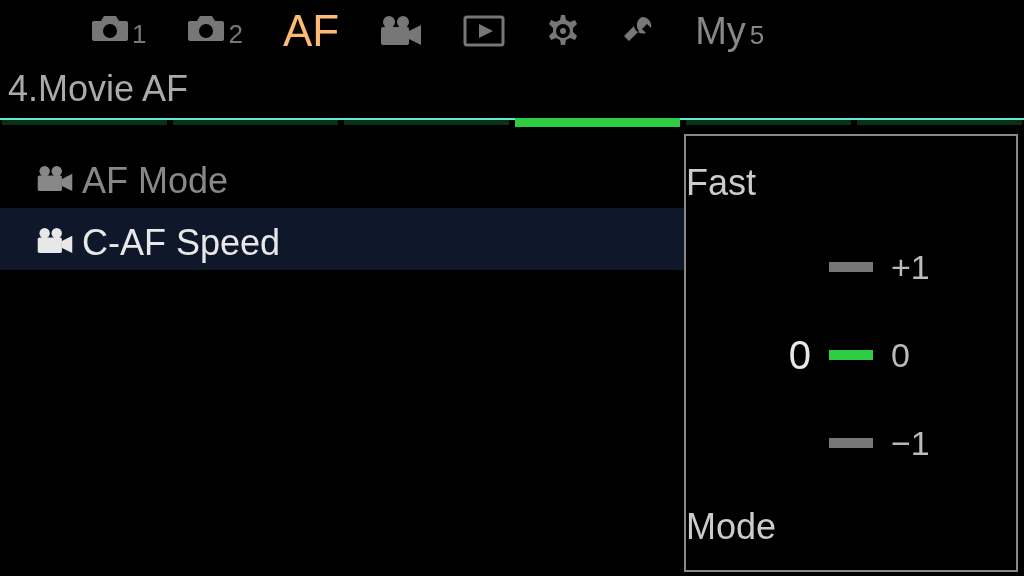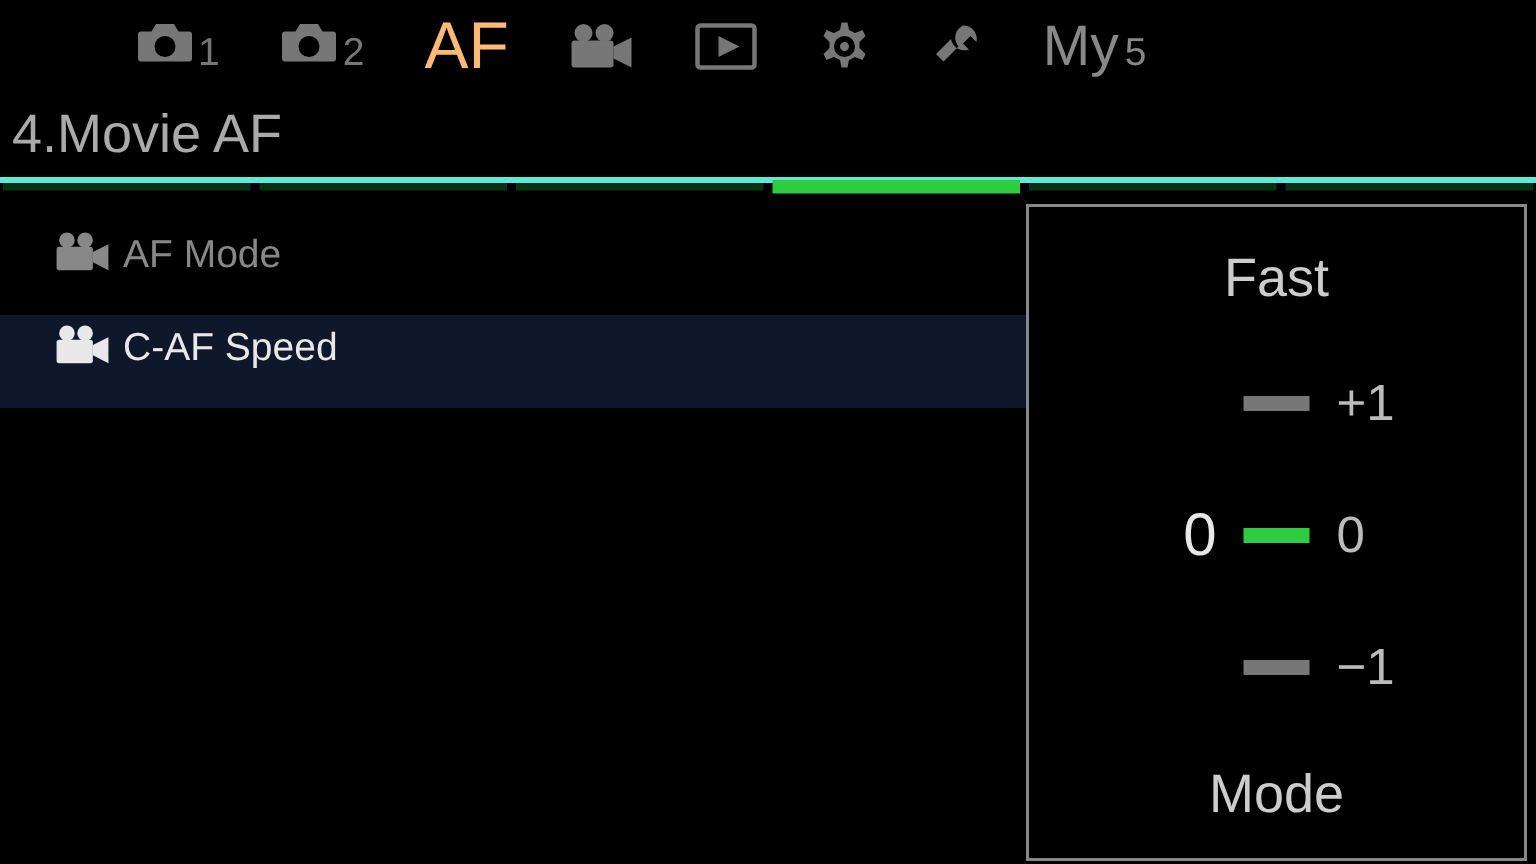--- a/index.html
+++ b/index.html
@@ -31,21 +31,21 @@
   .tab.active { color: #fdba74; }
   .tab .sub { font-size: 26px; margin-left: 2px; }
   .tab .sup { font-size: 26px; vertical-align: super; margin-left: 4px; }
 
   
   .section-title {
     color: #aaa;
     font-size: 36px;
     padding: 6px 8px 8px 8px;
     font-weight: 400;
-    border-bottom: 4px solid #5eead4;
+    border-bottom: 2px solid #5eead4;
   }
 
   
   .subtab-strip {
     display: flex;
     height: 10px;
     gap: 6px;
     padding: 0 2px;
     margin-top: -2px;
   }
@@ -66,42 +66,41 @@
     display: flex;
     height: calc(576px - 62px - 54px - 10px);
   }
   
   .menu-list {
     flex: 1;
     padding-top: 18px;
   }
   .menu-item {
     display: flex;
-    align-items: flex-start;
+    align-items: flex-end;
     gap: 8px;
-    font-size: 26px;
+    font-size: 36px;
     color: #888;
     padding: 6px 0 6px 36px;
     height: 62px;
   }
   .menu-item.selected {
     background: #0f172a;
     color: #e8e8e8;
   }
   .menu-item .miclabel { white-space: nowrap; }
   .menu-item svg { fill: currentColor; flex-shrink: 0; }
 
   
   .value-panel {
     width: 334px;
     border: 2px solid #888;
     margin: 6px 6px 6px 0;
     display: flex;
     flex-direction: column;
-    align-items: center;
     justify-content: space-between;
     padding: 26px 0 22px 0;
     color: #bbb;
     font-size: 34px;
   }
   .vp-row {
     display: flex;
     align-items: center;
     width: 100%;
     justify-content: center;

